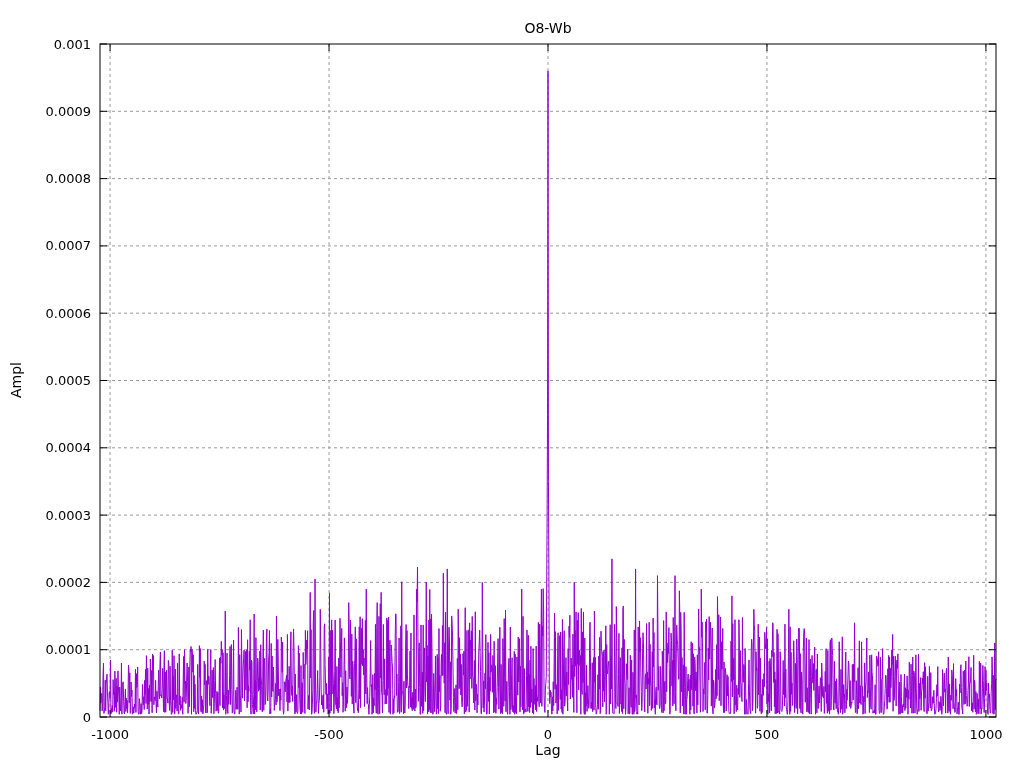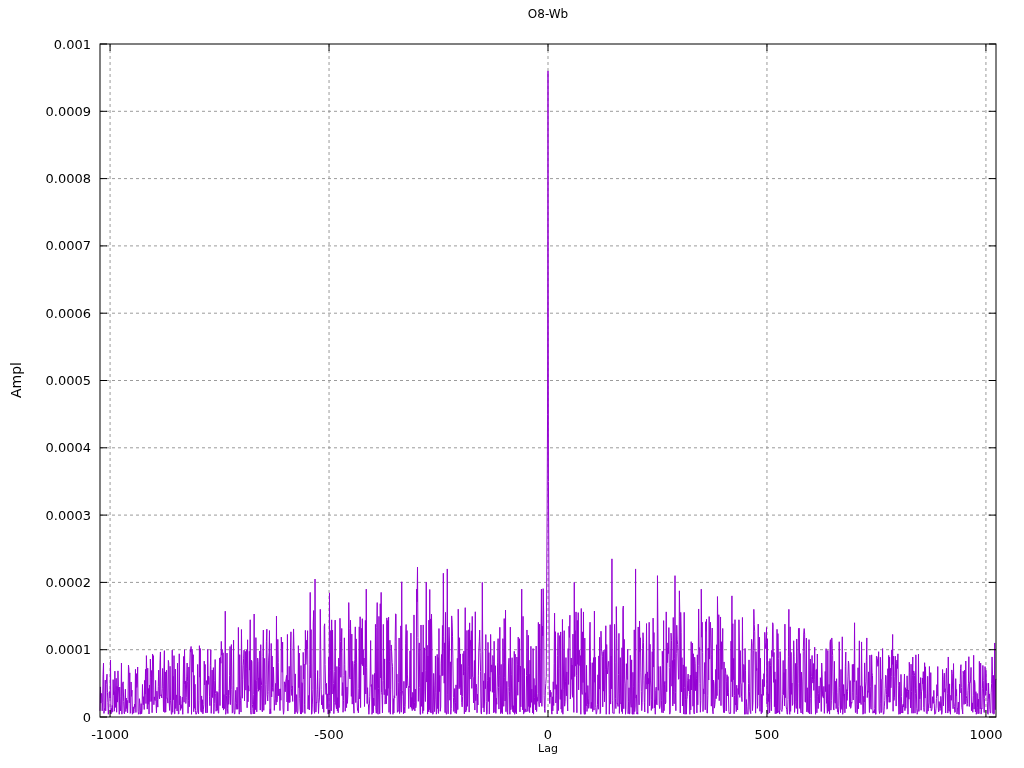--- a/index.html
+++ b/index.html
@@ -8,32 +8,32 @@
     width: 1024px;
     height: 768px;
     background: #ffffff;
     overflow: hidden;
     font-family: "DejaVu Sans", "Liberation Sans", sans-serif;
   }
   .chart-title {
     position: absolute;
     left: 100px;
     width: 896px;
-    top: 7px;
+    top: 20px;
     text-align: center;
-    font-size: 12px;
+    font-size: 14px;
     color: #000000;
   }
   .x-axis-title {
     position: absolute;
     left: 100px;
     width: 896px;
     top: 742px;
     text-align: center;
-    font-size: 11px;
+    font-size: 14px;
     color: #000000;
   }
   .y-axis-title {
     position: absolute;
     left: 16px;
     top: 380px;
     transform: translate(-50%, -50%) rotate(-90deg);
     font-size: 14px;
     color: #000000;
     white-space: nowrap;

